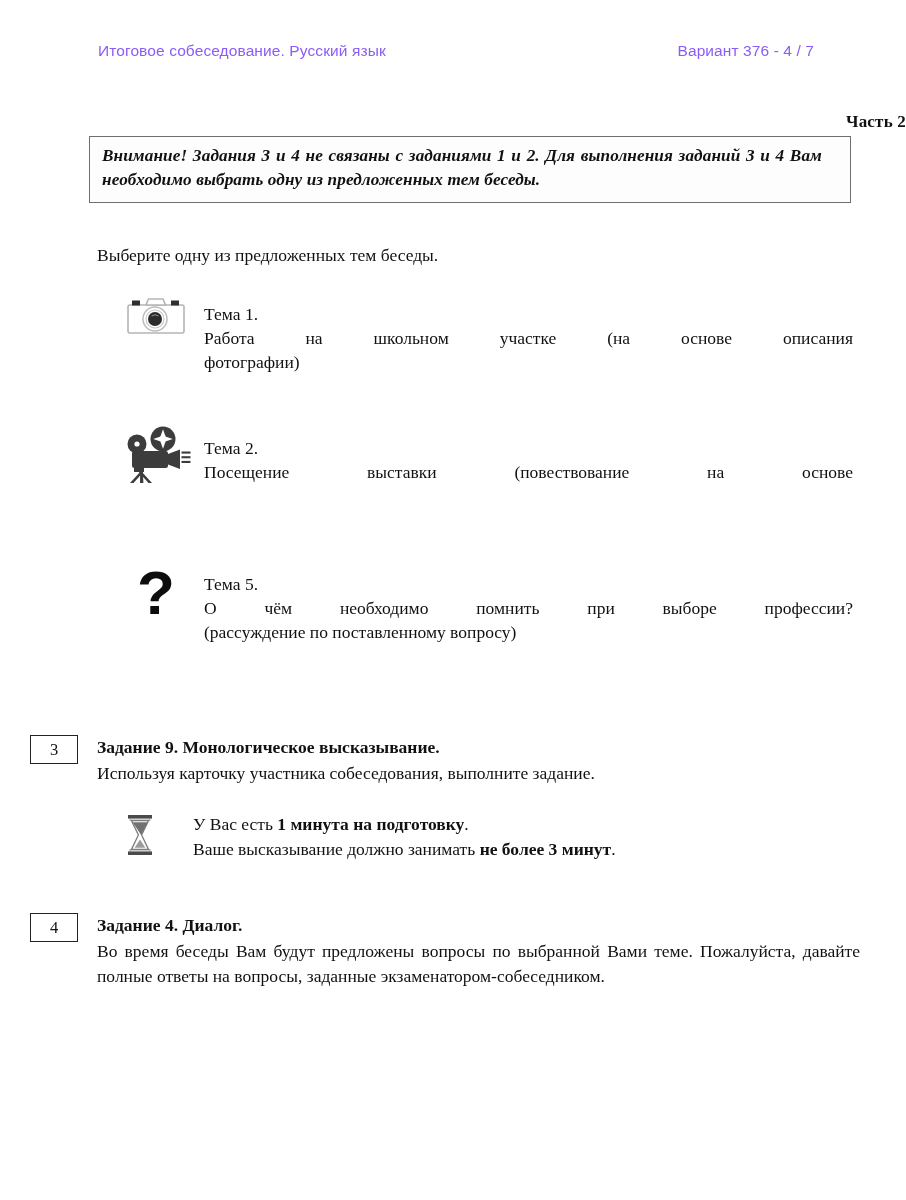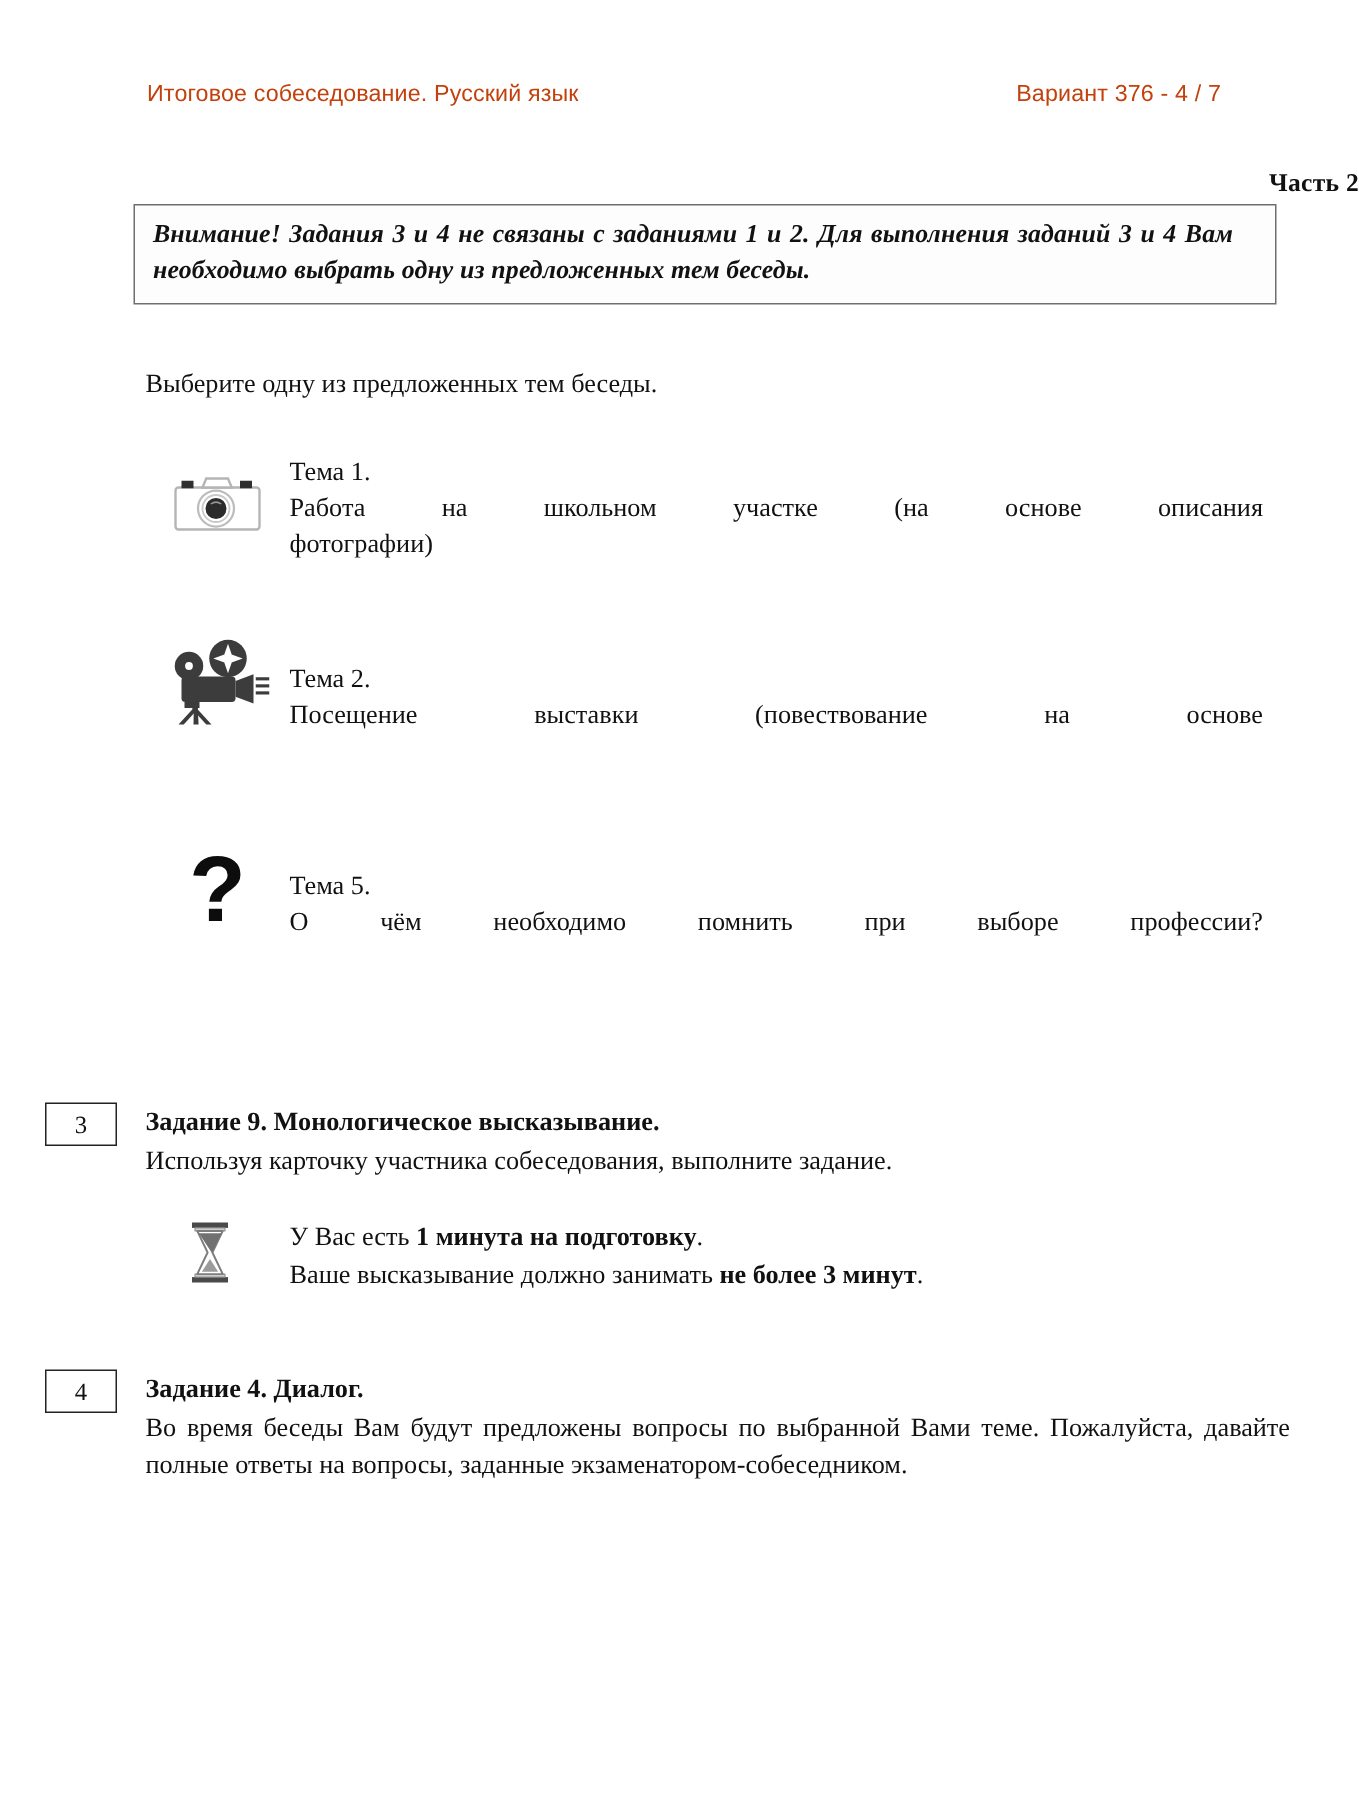--- a/index.html
+++ b/index.html
@@ -20,28 +20,28 @@
   .page {
     position: absolute;
     inset: 0;
     background: #ffffff;
   }
 
   
   .doc-header {
     position: absolute;
     left: 98px;
-    top: 54px;
+    top: 42px;
     width: 716px;
     display: flex;
     justify-content: space-between;
     align-items: baseline;
     font-family: "Liberation Sans", "DejaVu Sans", sans-serif;
     font-size: 15.5px;
-    color: #c2410c;
+    color: #8b5cf6;
     letter-spacing: 0.1px;
   }
   .doc-header .right { white-space: nowrap; }
 
   
   .part-title {
     position: absolute;
     left: 0;
     right: 0;
     top: 112px;
@@ -76,24 +76,24 @@
   .lead-in {
     position: absolute;
     left: 97px;
     top: 245px;
     font-size: 17.5px;
   }
 
   
   .topic {
     position: absolute;
-    left: 97px;
+    left: 108px;
     width: 745px;
     display: flex;
-    align-items: flex-end;
+    align-items: flex-start;
   }
   .topic-icon {
     flex: 0 0 96px;
     height: 62px;
     display: flex;
     align-items: flex-start;
     justify-content: center;
     padding-top: 2px;
   }
   .topic-body {
@@ -273,20 +273,21 @@
   <div class="topic" id="topic-3">
     <div class="topic-icon">
       <svg class="icon-svg" width="56" height="66" viewBox="0 0 56 66" aria-hidden="true">
         <text x="28" y="50" text-anchor="middle" font-family="Liberation Sans, DejaVu Sans, sans-serif" font-size="62" font-weight="bold" fill="#0d0d0d">?</text>
       </svg>
     </div>
     <div class="topic-body">
       <span class="topic-label">Тема 5.</span>
       <span class="topic-text">
         <span class="l1">О чём необходимо помнить при выборе профессии?</span>
+        <span class="l2">(рассуждение по поставленному вопросу)</span>
       </span>
     </div>
   </div>
 
   <div class="task" id="task-3">
     <div class="task-number">3</div>
     <div class="task-content">
       <div class="task-heading">Задание 9. Монологическое высказывание.</div>
       <div class="task-para">Используя карточку участника собеседования, выполните задание.</div>
 

